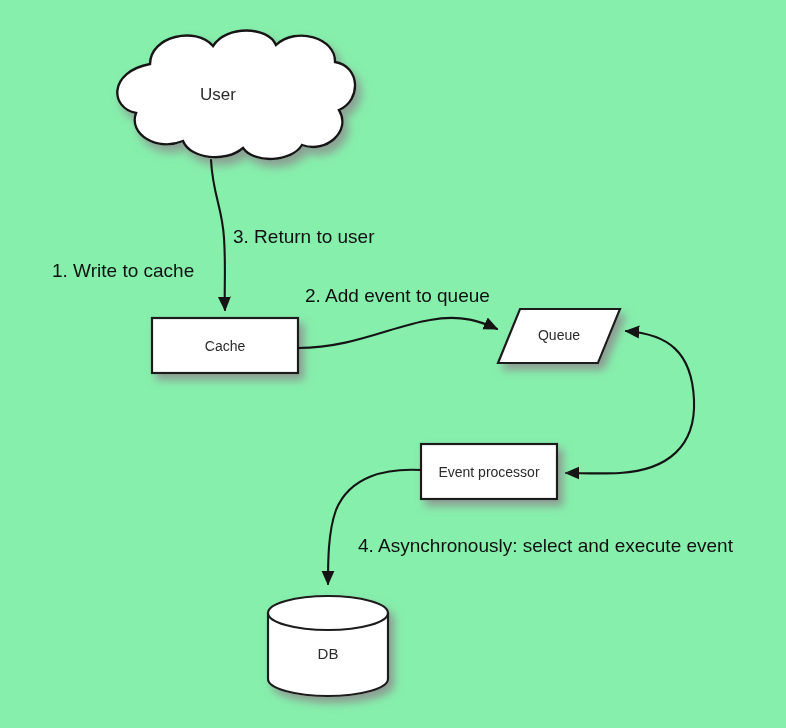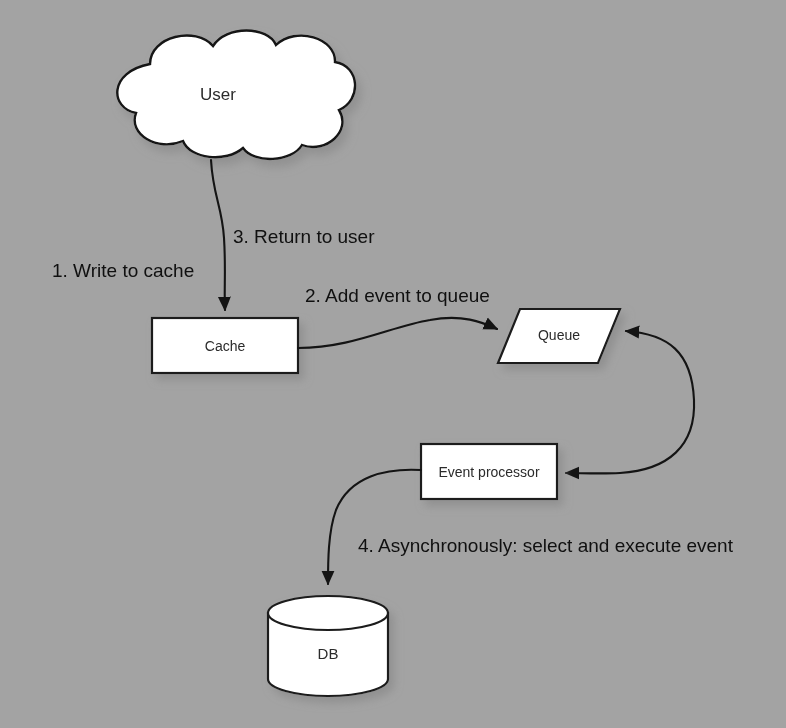--- a/index.html
+++ b/index.html
@@ -10,21 +10,21 @@
   }
   body {
     font-family: "Liberation Sans", sans-serif;
     color: #1a1a1a;
     -webkit-font-smoothing: antialiased;
   }
   #canvas {
     position: relative;
     width: 786px;
     height: 728px;
-    background: #a3a3a3;
+    background: #86efac;
     overflow: hidden;
   }
   #diagram-svg {
     position: absolute;
     left: 0;
     top: 0;
     width: 786px;
     height: 728px;
     display: block;
   }

